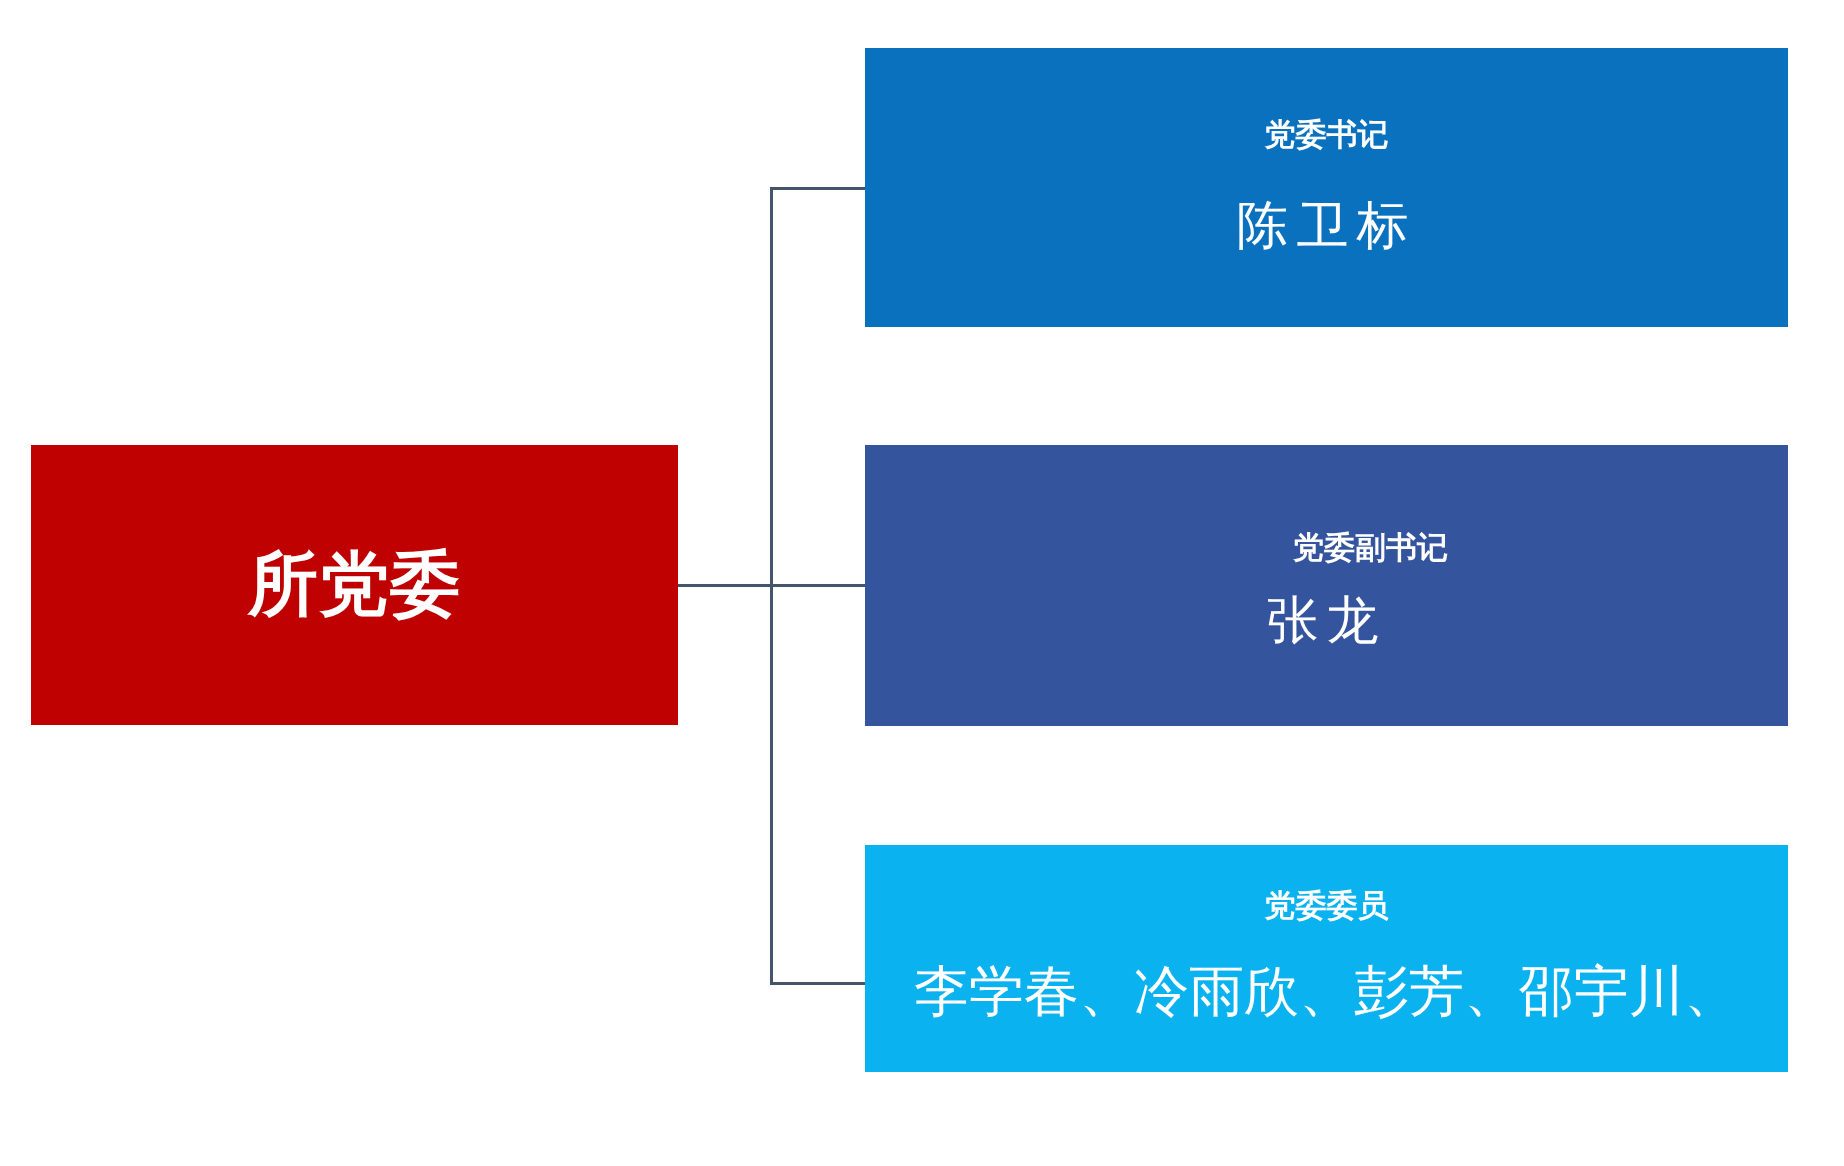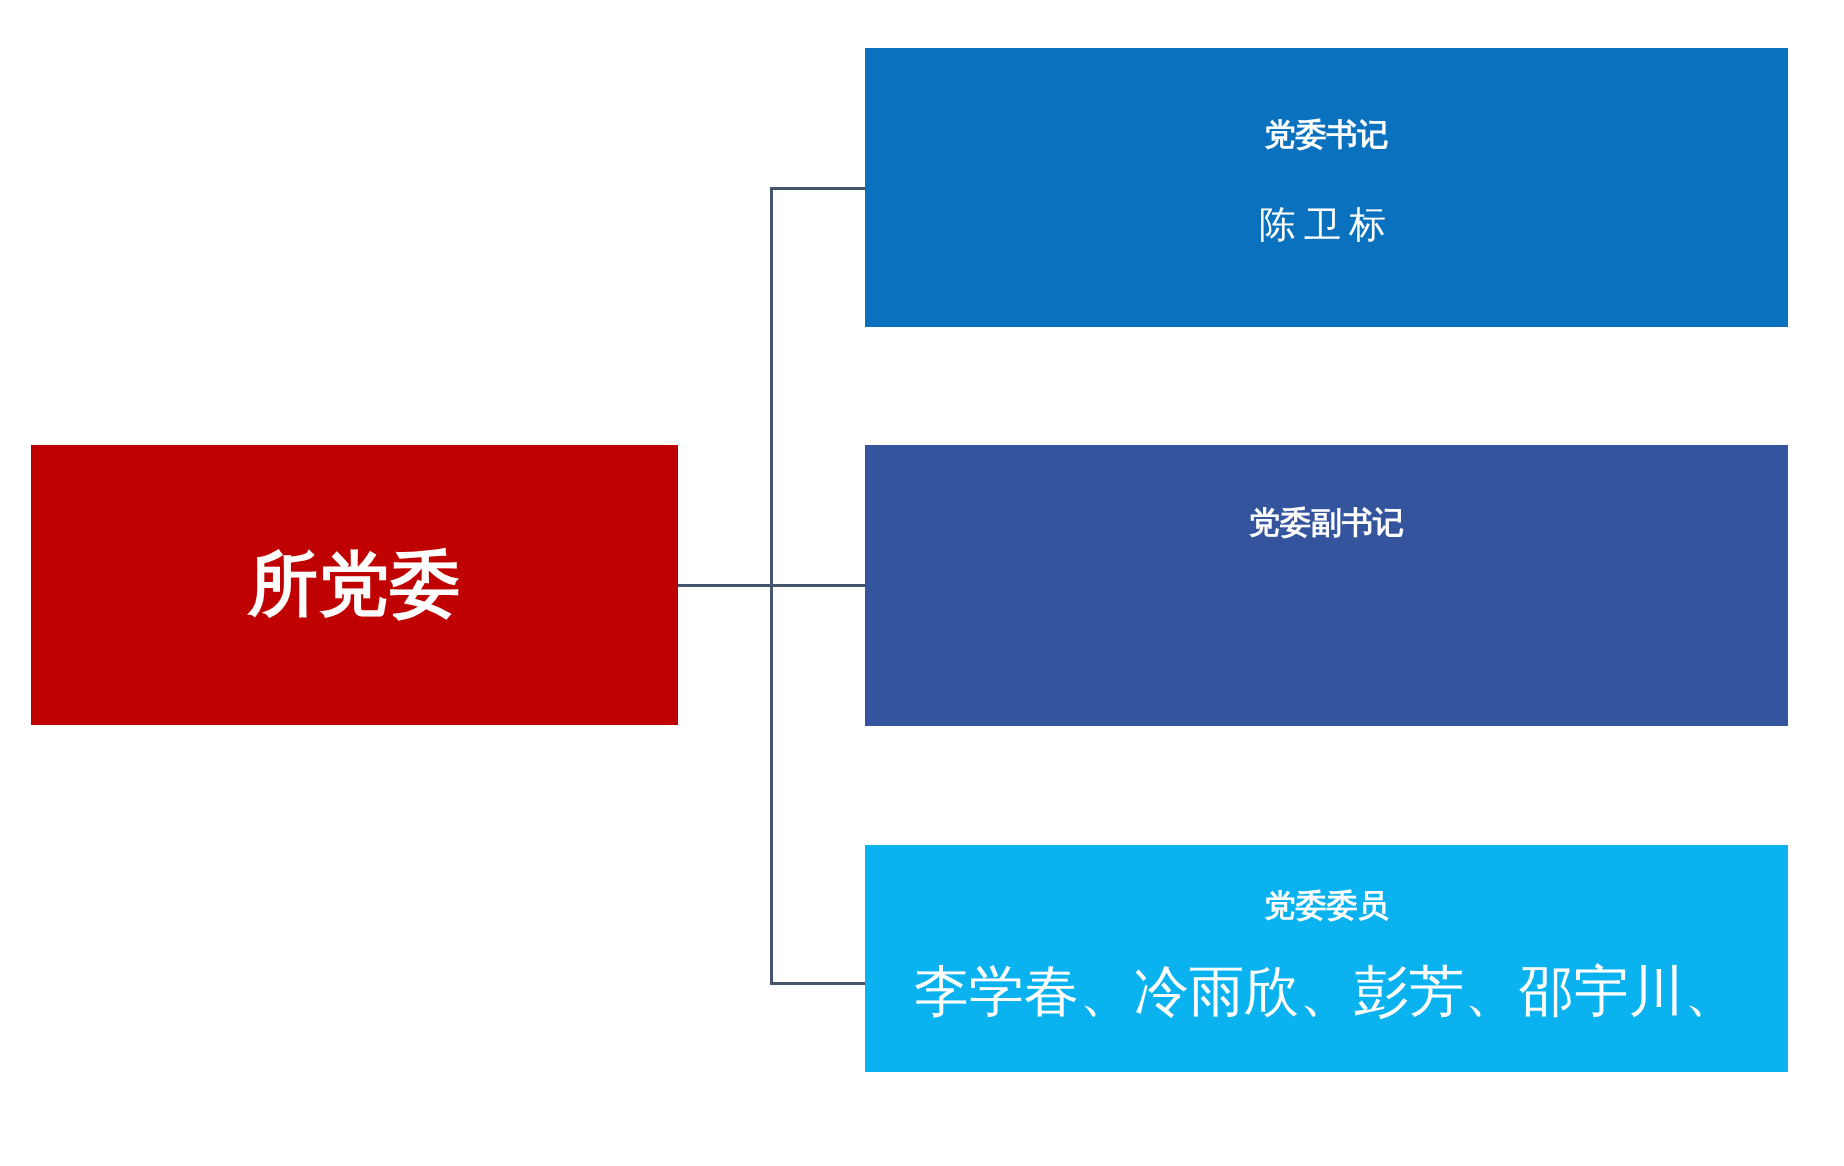--- a/index.html
+++ b/index.html
@@ -48,34 +48,34 @@
     width: 100%;
     text-align: center;
     white-space: nowrap;
   }
   .role-title {
     font-size: 31px;
     font-weight: bold;
     line-height: 70px;
   }
   .person-name {
-    font-size: 37px;
+    font-size: 52px;
     font-weight: normal;
     letter-spacing: 8px;
     line-height: 78px;
   }
   .members-line {
     font-size: 55px;
     font-weight: normal;
     line-height: 70px;
   }
   
   .b1-title { top: 52px; }
   .b1-name  { top: 138px; }
-  .b2-title { top: 43px; }
+  .b2-title { top: 68px; padding-left: 44px; }
   .b2-name  { top: 136px; }
   .b3-title { top: 26px; }
   .b3-l1    { top: 111px; }
   .b3-l2    { top: 174px; }
 
   .connector {
     position: absolute;
     background: #44546A;
   }
   .conn-trunk    { left: 770px; top: 187px; width: 3px;  height: 798px; }
@@ -97,20 +97,21 @@
     <span class="root-label">所党委</span>
   </div>
 
   <div class="node node-branch node-branch-1" style="background-color: rgb(10, 113, 190);">
     <div class="line role-title b1-title">党委书记</div>
     <div class="line person-name b1-name">陈卫标</div>
   </div>
 
   <div class="node node-branch node-branch-2" style="background-color: rgb(52, 84, 157);">
     <div class="line role-title b2-title">党委副书记</div>
+    <div class="line person-name b2-name">张龙</div>
   </div>
 
   <div class="node node-branch node-branch-3" style="background-color: rgb(10, 178, 239);">
     <div class="line role-title b3-title">党委委员</div>
     <div class="line members-line b3-l1">李学春、冷雨欣、彭芳、邵宇川、</div>
   </div>
 
 </div>
 
 </body></html>

